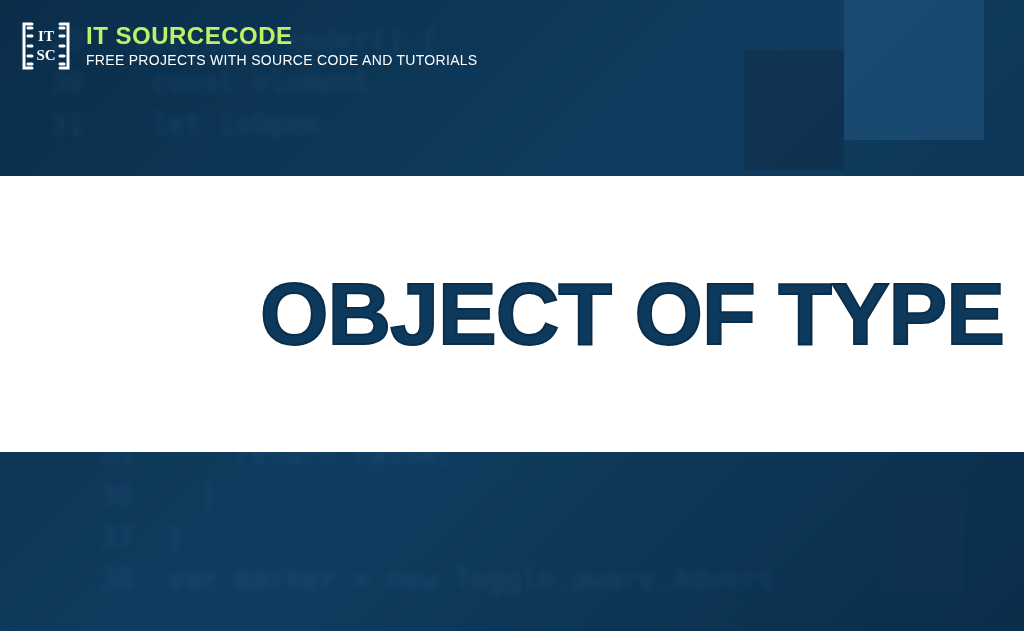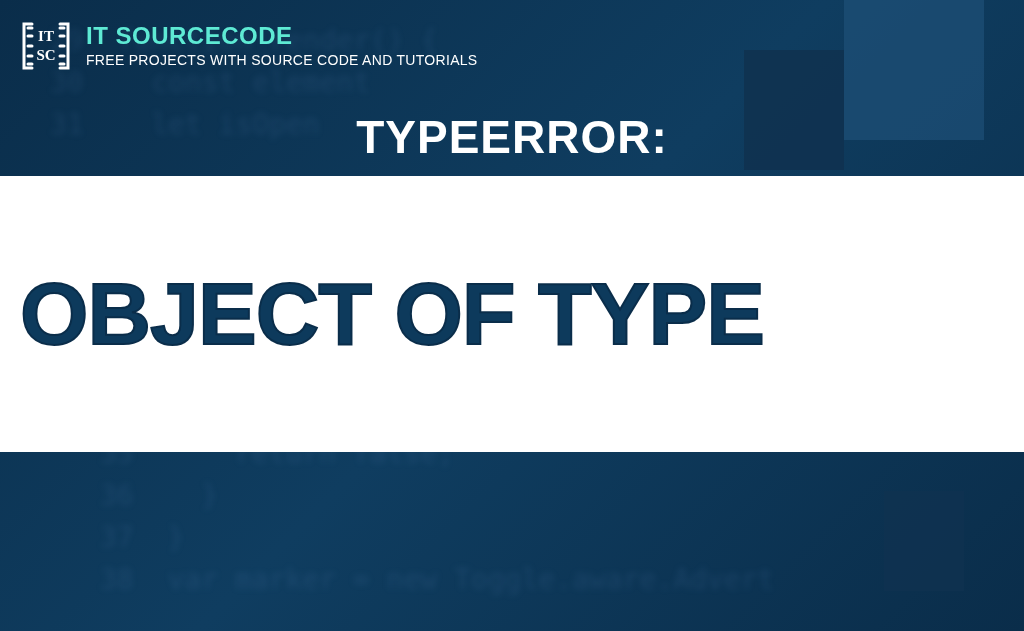--- a/index.html
+++ b/index.html
@@ -83,21 +83,21 @@
       width: 100%;
       height: 100%;
     }
     
     .logo-text {
       display: flex;
       flex-direction: column;
     }
     
     .brand-name {
-      color: #5eead4;
+      color: #bef264;
       font-weight: 900;
       font-size: 24px;
       letter-spacing: 0.5px;
       line-height: 1;
     }
     
     .brand-tagline {
       color: white;
       font-size: 14px;
       letter-spacing: 0.3px;
@@ -122,21 +122,21 @@
     
     .banner {
       position: absolute;
       top: 176px;
       left: 0;
       right: 0;
       height: 276px;
       background: white;
       display: flex;
       flex-direction: column;
-      align-items: flex-start;
+      align-items: flex-end;
       justify-content: center;
       z-index: 5;
       padding: 10px 20px;
     }
     
     .banner-text {
       color: #0d3a5c;
       font-weight: 900;
       text-align: center;
       line-height: 1.05;
@@ -191,19 +191,18 @@
         <text x="28" y="23" fill="white" stroke="none" font-size="15" font-weight="900" text-anchor="middle" font-family="Arial Black">IT</text>
         <text x="28" y="42" fill="white" stroke="none" font-size="15" font-weight="900" text-anchor="middle" font-family="Arial Black">SC</text>
       </svg>
     </div>
     <div class="logo-text">
       <div class="brand-name">IT SOURCECODE</div>
       <div class="brand-tagline">FREE PROJECTS WITH SOURCE CODE AND TUTORIALS</div>
     </div>
   </div>
 
-  <div class="heading">TYPEERROR:</div>
 
   <div class="banner">
     <div class="banner-text banner-line1">OBJECT OF TYPE</div>
   </div>
 
 </div>
 
 </body></html>

